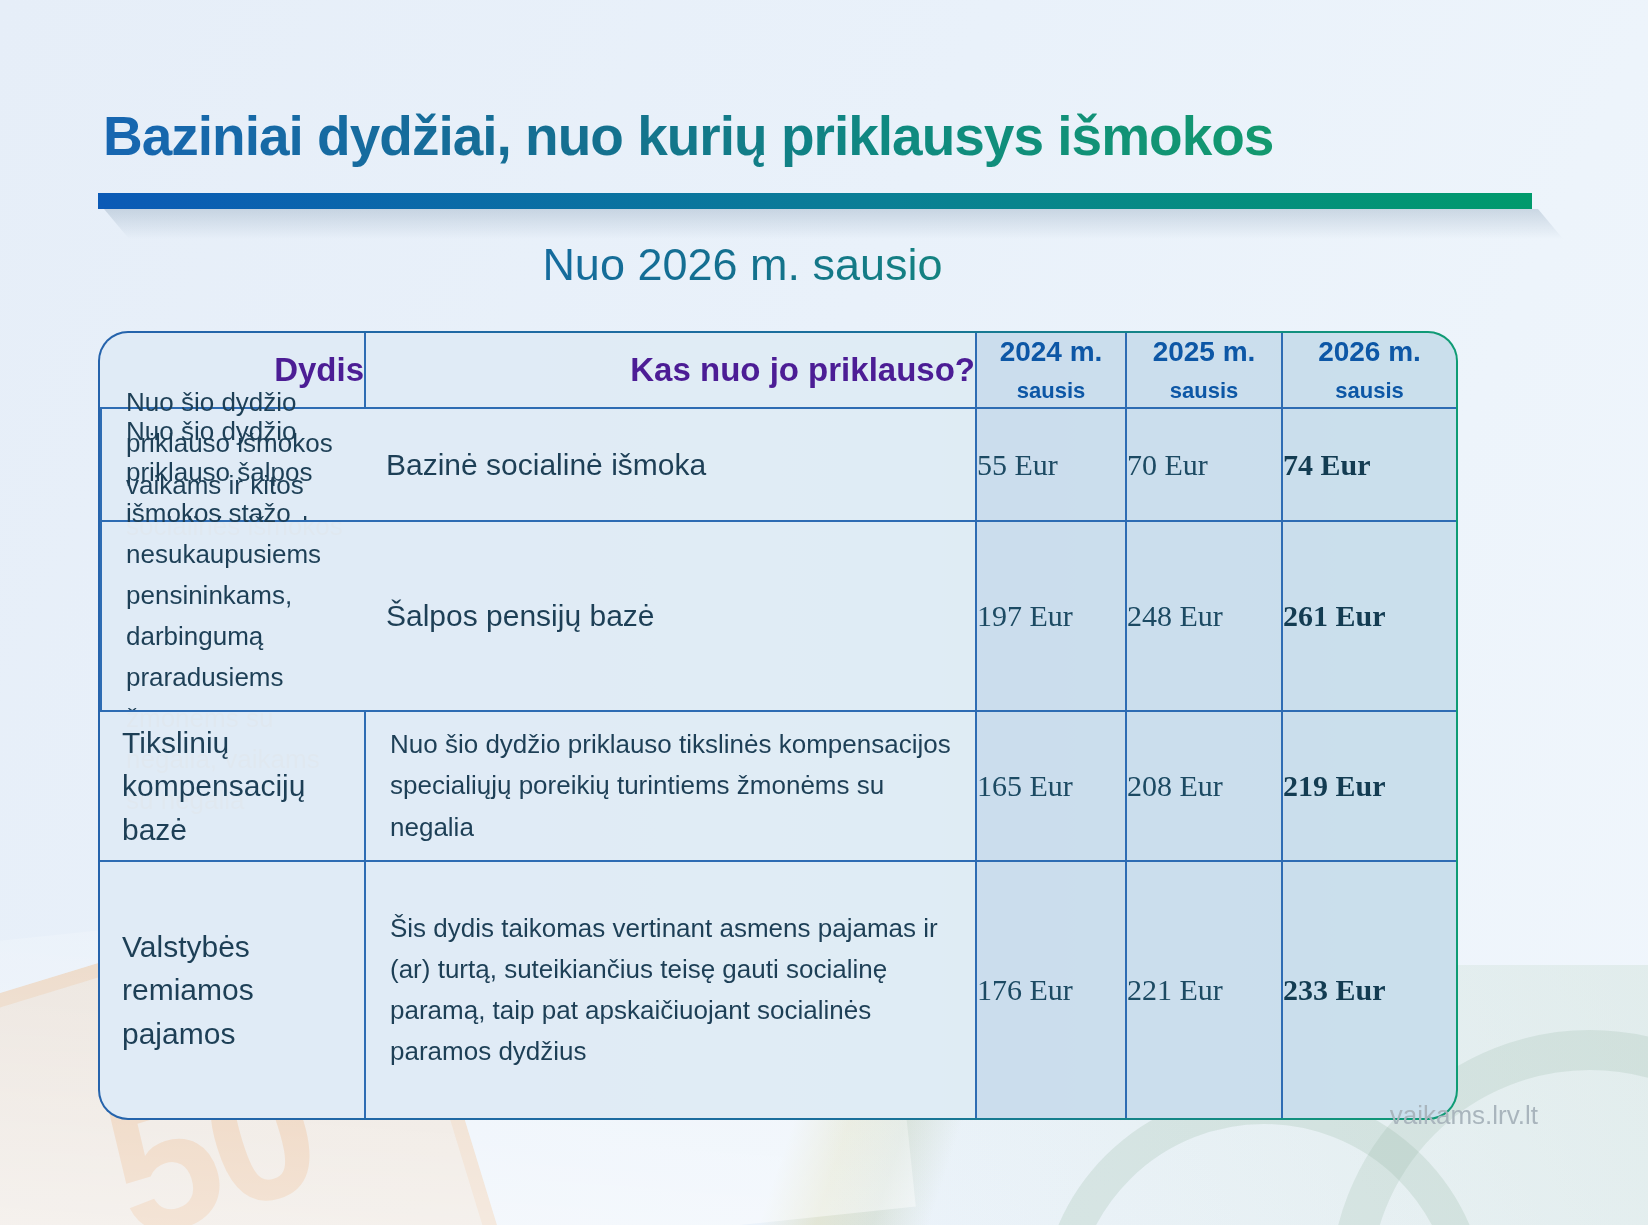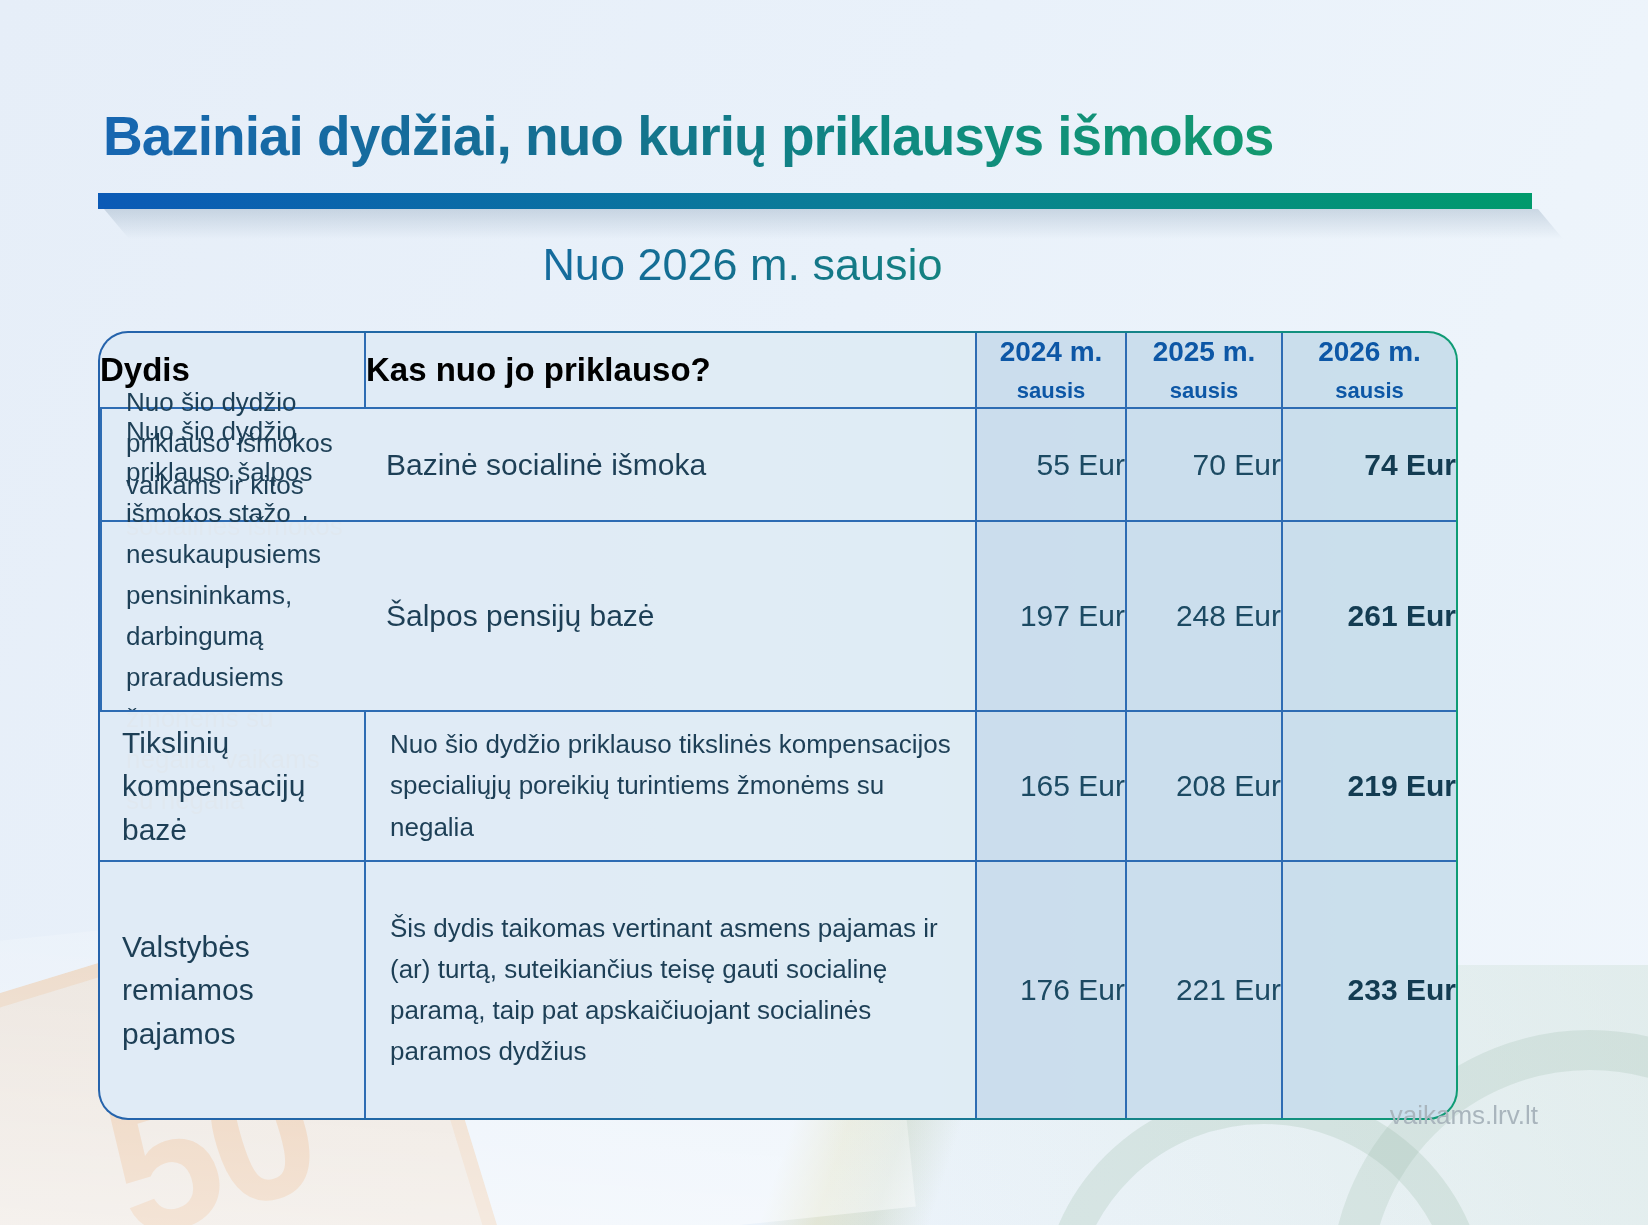--- a/index.html
+++ b/index.html
@@ -106,36 +106,36 @@
     border-top: 2px solid #2e6cb3;
     display: flex; flex-direction: column;
     justify-content: center;
   }
   .cell.no-left { border-left: none; }
   .cell.no-top { border-top: none; }
   .bg-light { background: rgba(239, 245, 252, 0.93); }
   .bg-blue  { background: rgba(213, 227, 242, 0.95); }
 
   .h-label {
-    font-size: 33px; font-weight: bold; color: #000000;
-    text-align: left;
+    font-size: 33px; font-weight: bold; color: #4c1d95;
+    text-align: right;
   }
   .h-year  { font-size: 28px; font-weight: bold; color: #0d57a6; text-align: center; line-height: 1.1; }
   .h-month { font-size: 22px; font-weight: bold; color: #0d57a6; text-align: center; line-height: 1.1; margin-top: 11px; }
 
   .row-name {
     font-size: 30px; color: #1d3f56; line-height: 1.45;
     padding-left: 22px; padding-right: 10px;
   }
   .row-desc {
     font-size: 26px; color: #1d3f56; line-height: 1.58;
     padding-left: 24px; padding-right: 20px;
   }
   .row-val {
-    font-size: 30px; color: #1c4a63; text-align: right;
+    font-size: 30px; color: #1c4a63; text-align: left; font-family: Liberation Serif, serif;
   }
   .row-val.final { font-weight: bold; color: #133c52; }
 
   .watermark {
     position: absolute; z-index: 2;
     right: 110px; top: 1100px;
     font-size: 26px; color: #a9b5bd;
   }
 </style>
 </head>

